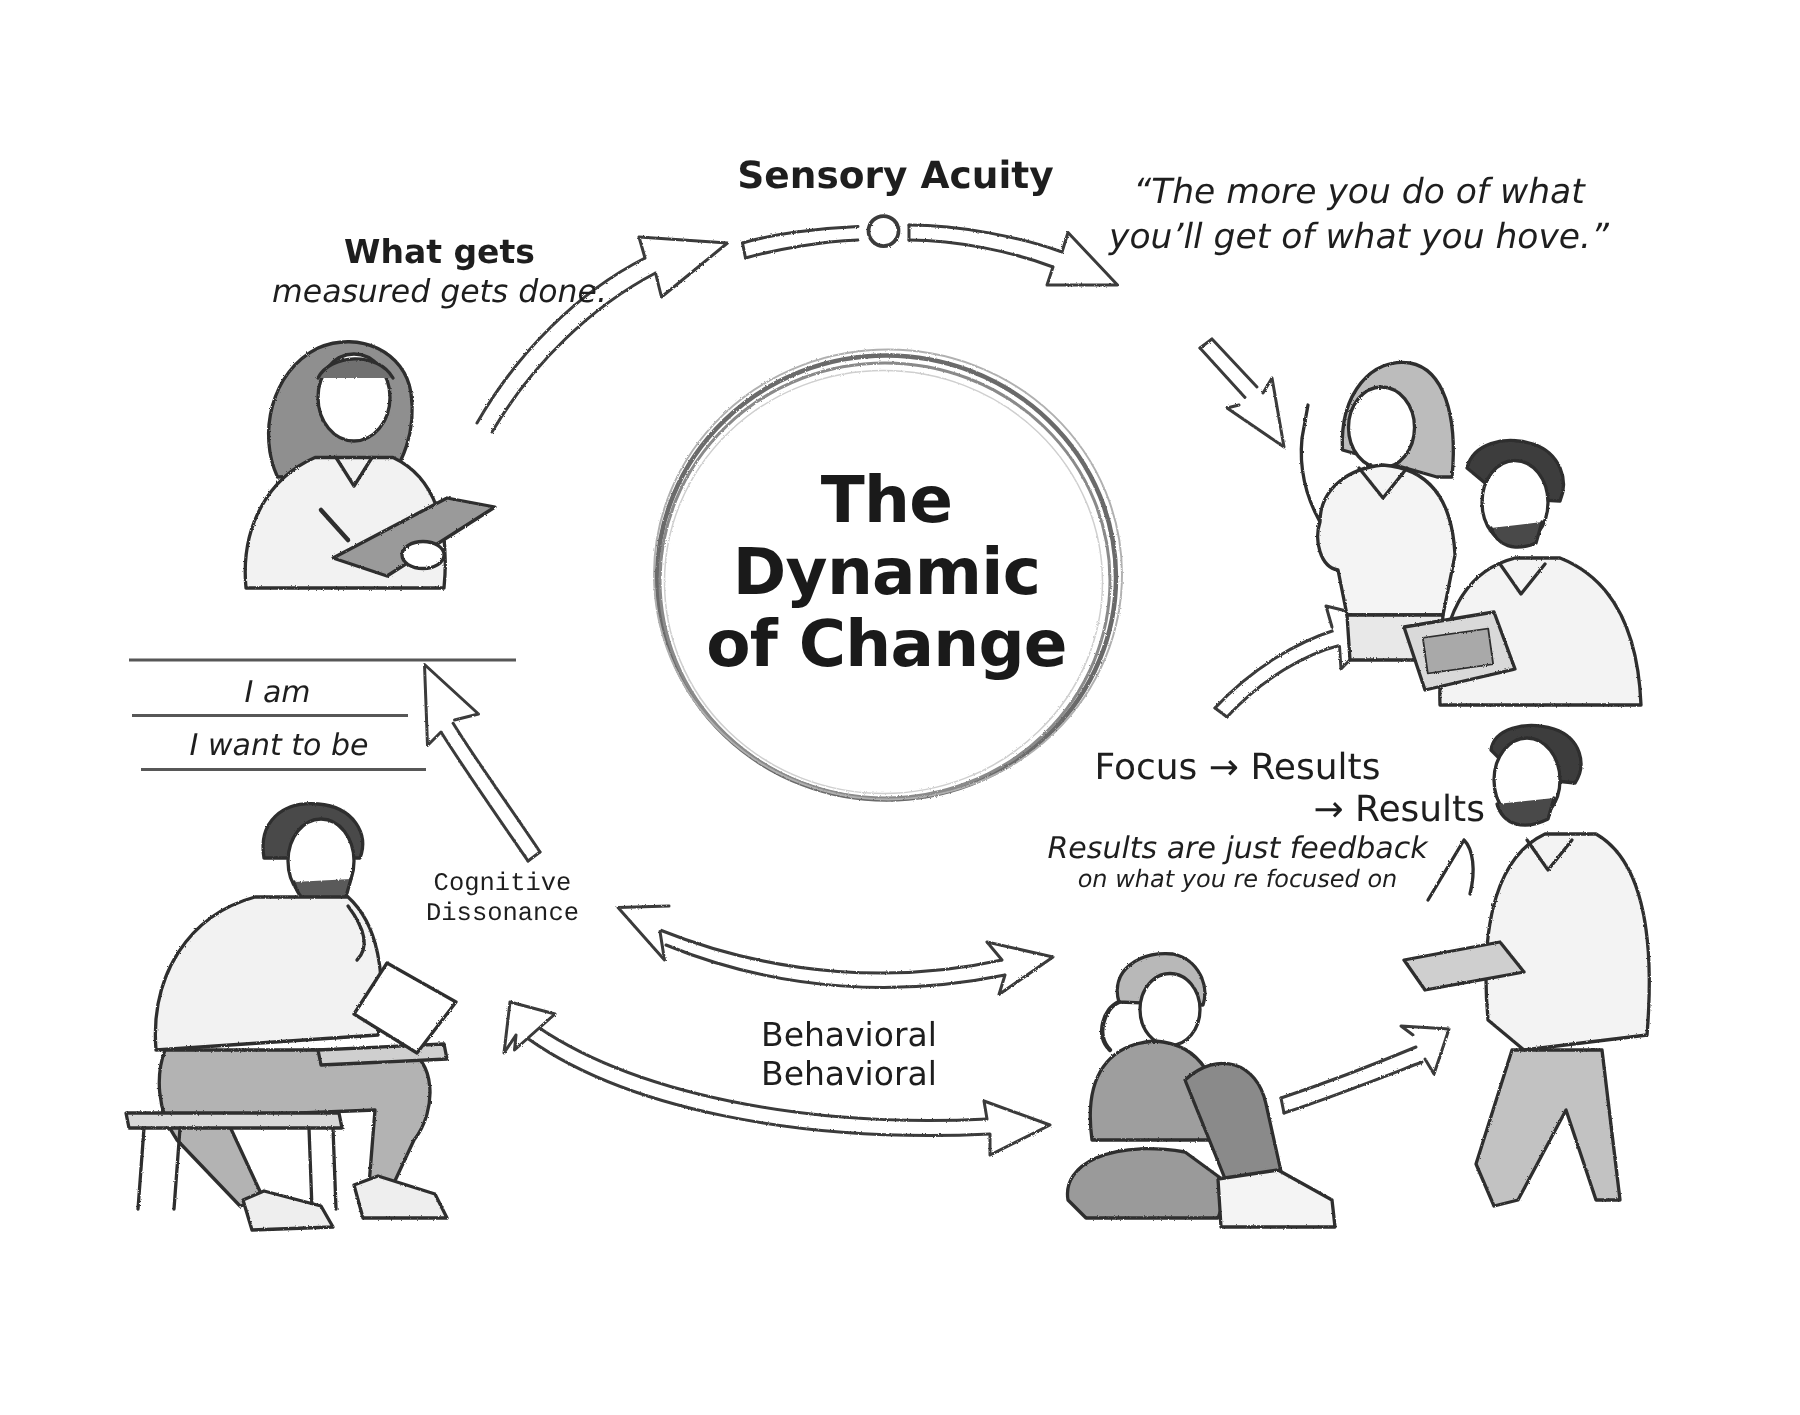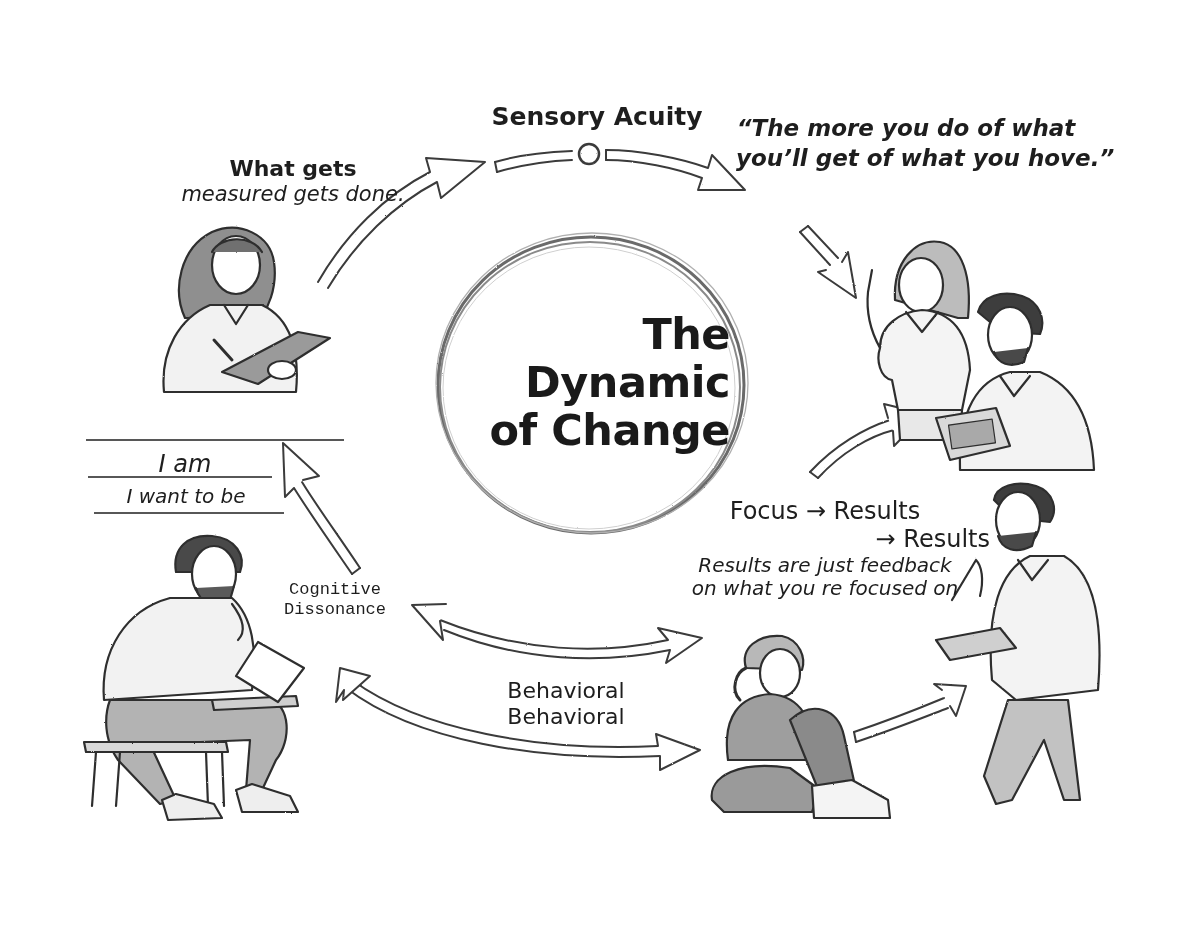--- a/index.html
+++ b/index.html
@@ -3,21 +3,21 @@
 <meta charset="utf-8">
 <style>
   html, body { margin: 0; padding: 0; background: #ffffff; }
   body { width: 1200px; height: 943px; position: relative; overflow: hidden;
          font-family: "DejaVu Sans", sans-serif; color: #1e1e1e; }
   #stage { position: absolute; left: 0; top: 0; width: 1200px; height: 943px; }
   svg.layer { position: absolute; left: 0; top: 0; }
   .lbl { position: absolute; text-align: center; line-height: 1.18; white-space: nowrap; }
   .bold { font-weight: bold; }
   .ital { font-style: italic; }
-  .title { font-size: 43px; font-weight: bold; line-height: 1.12; color: #1a1a1a; letter-spacing: -0.5px; text-align: right; }
+  .title { font-size: 43px; font-weight: bold; line-height: 1.12; color: #1a1a1a; letter-spacing: -0.5px; }
   .hrule { position: absolute; height: 2px; background: #3a3a3a; opacity: 0.85; }
 </style>
 </head>
 <body>
 
 <div id="stage">
 
   <svg class="layer" width="1200" height="943" viewBox="0 0 1200 943">
     <defs>
       <filter id="pencil" x="-5%" y="-5%" width="110%" height="110%">
@@ -177,38 +177,38 @@
     <div>of Change</div>
   </div>
 
   <div class="lbl bold" style="left:488px; top:102px; width:218px; font-size:25px;">Sensory Acuity</div>
 
   <div class="lbl" style="left:168px; top:136px; width:250px;margin-top:20px;">
     <div class="bold" style="font-size:22px;">What gets</div>
     <div class="ital" style="font-size:21px;">measured gets done.</div>
   </div>
 
-  <div class="lbl ital" style="left:736px; top:114px; width:340px; font-size:23px; line-height:1.3;font-weight:bold;">
+  <div class="lbl ital" style="left:736px; top:114px; width:340px; font-size:23px; line-height:1.3;">
     <div>“The more you do of what</div>
     <div>you’ll get of what you hove.”</div>
   </div>
 
-  <div class="lbl ital" style="left:130px; top:450px; width:110px; font-size:24px;">I am</div>
+  <div class="lbl ital" style="left:130px; top:450px; width:110px; font-size:20px;">I am</div>
   <div class="lbl ital" style="left:106px; top:485px; width:160px; font-size:20px;">I want to be</div>
 
   <div class="lbl bold" style="left:262px; top:580px; width:146px; font-size:17px; font-weight:normal;font-family:Liberation Mono, monospace;">
     <div>Cognitive</div>
     <div>Dissonance</div>
   </div>
 
   <div class="lbl" style="left:486px; top:678px; width:160px; font-size:22px;">
     <div>Behavioral</div>
     <div>Behavioral</div>
   </div>
 
   <div class="lbl" style="left:660px; top:497px; width:330px;">
     <div class="bold" style="font-size:24px; font-weight:normal;">Focus → Results</div>
     <div class="bold" style="font-size:24px; font-weight:normal;text-align:right;">→ Results</div>
     <div class="ital" style="font-size:20px;">Results are just feedback</div>
-    <div class="ital" style="font-size:20px;">on what you re focused on</div>
+    <div class="ital" style="font-size:16px;">on what you re focused on</div>
   </div>
 
 </div>
 
 </body></html>

